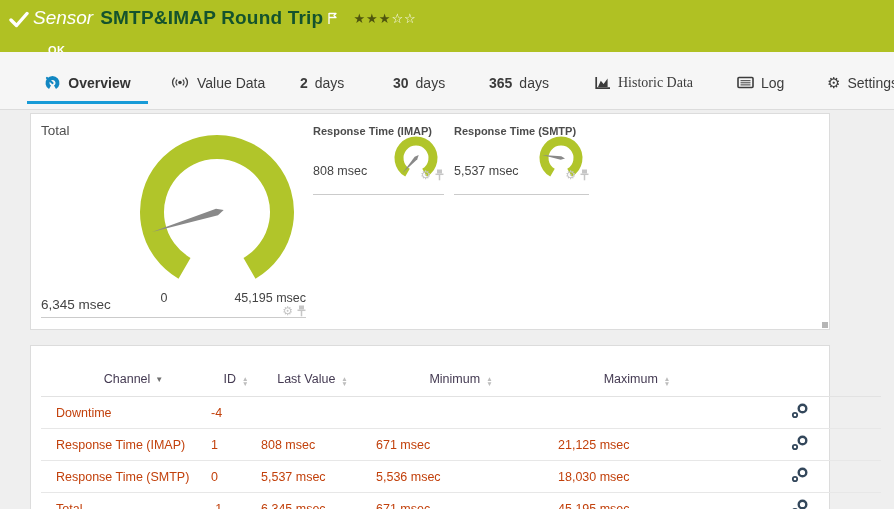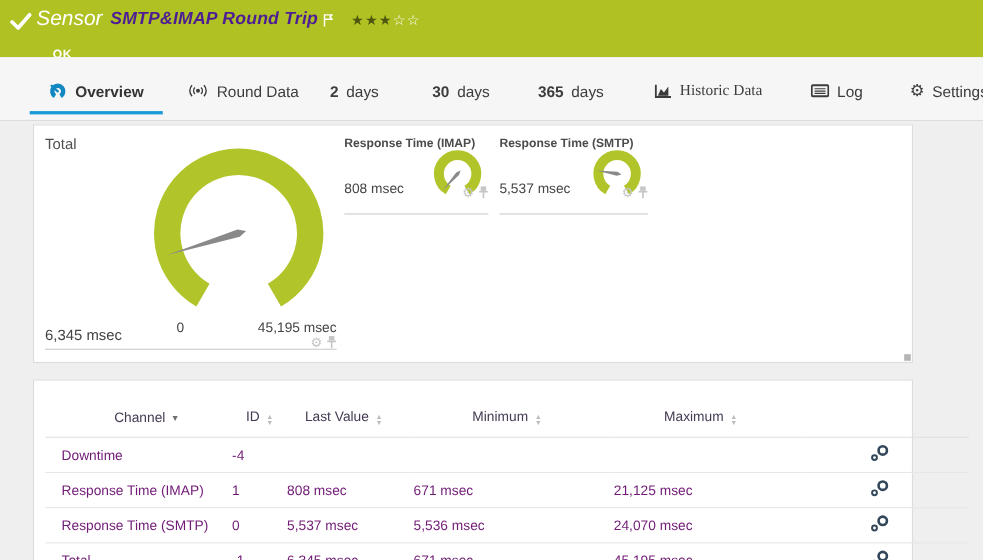--- a/index.html
+++ b/index.html
@@ -5,21 +5,21 @@
   * { margin:0; padding:0; box-sizing:border-box; }
   html,body { width:894px; height:509px; overflow:hidden; }
   body { font-family:"Liberation Sans", sans-serif; background:#efefef; position:relative; }
   .page { position:absolute; inset:0; }
 
   
   .sensor-header { position:absolute; left:0; top:0; width:894px; height:52px; background:#b0c123; }
   .hdr-check { position:absolute; left:9px; top:11px; }
   .hdr-titleline { position:absolute; left:33px; top:5px; display:flex; align-items:center; white-space:nowrap; }
   .hdr-kind { font-style:italic; font-size:19px; color:#fff; margin-right:7px; line-height:26px; }
-  .hdr-title { font-size:16px; font-weight:bold; color:#4c1d95; line-height:26px; letter-spacing:0.2px;font-style:italic; }
+  .hdr-title { font-size:19px; font-weight:bold; color:#14532d; line-height:26px; letter-spacing:0.2px; }
   .hdr-flag { margin:1px 0 0 4px; }
   .stars { margin:2px 0 0 14px; font-size:13px; letter-spacing:1px; line-height:14px; }
   .stars .filled { color:rgba(45,48,8,0.75); }
   .stars .empty { color:#ffffff; }
   .hdr-status { position:absolute; left:48px; top:44px; font-size:11px; font-weight:bold; color:#fff; letter-spacing:0.5px; }
 
   
   .tabbar { position:absolute; left:0; top:52px; width:894px; height:58px; background:#f6f6f6; border-bottom:1px solid #dcdcdc; }
   .tab { position:absolute; top:12px; height:37px; display:flex; align-items:center; gap:7px; font-size:14px; color:#3c3c3c; cursor:pointer; }
   .tab .num { font-weight:bold; }
@@ -57,21 +57,21 @@
   .tile-smtp { left:423px; width:135px; }
   .mini-title { font-size:11px; font-weight:bold; color:#4c4c4c; white-space:nowrap; }
   .mini-gauge { position:absolute; right:4px; top:9px; }
   .mini-value { position:absolute; left:0; top:39px; font-size:12.5px; color:#444; }
   .mini-icons { position:absolute; right:0; top:44px; }
   .mini-underline { position:absolute; left:0; top:69px; width:100%; border-top:1px solid #cbcbcb; }
 
   
   table.channels { position:absolute; left:10px; top:20px; width:840px; border-collapse:collapse; table-layout:fixed; font-size:12.5px; }
   .channels th { font-weight:normal; color:#443a52; text-align:center; padding:6px 0 10px 0; white-space:nowrap; }
-  .channels td { color:#701a75; padding:6px 0; border-top:1px solid #e7e7e7; white-space:nowrap; height:27px; }
+  .channels td { color:#c2410c; padding:6px 0; border-top:1px solid #e7e7e7; white-space:nowrap; height:27px; }
   .channels thead th { border-bottom:1px solid #e2e2e2; cursor:pointer; }
   .col-channel { width:170px; } .col-id { width:50px; } .col-last { width:115px; } .col-min { width:182px; } .col-max { width:170px; } .col-edit { width:153px; }
   .cell-left { padding-left:15px !important; }
   .num-col { text-align:left; padding-right:12px !important; }
   .sorter { display:inline-flex; flex-direction:column; font-size:6.5px; line-height:5px; color:#bdbdbd; margin-left:6px; vertical-align:2px; }
   .sort-desc { font-size:8px; color:#6f6f6f; margin-left:5px; vertical-align:1px; }
   .edit-cell { padding-left:63px !important; }
   .gears-btn { display:inline-block; cursor:pointer; }
 </style>
 </head>
@@ -103,21 +103,21 @@
       <span class="tab-label">Overview</span>
     </div>
     <div class="tab tab-livedata">
       <svg width="20" height="13" viewBox="0 0 20 13">
         <circle cx="10" cy="6.5" r="1.8" fill="#3c3c3c"></circle>
         <path d="M7.2,3.6 A4.2,4.2 0 0 0 7.2,9.4" fill="none" stroke="#3c3c3c" stroke-width="1.3"></path>
         <path d="M4.6,1.6 A6.9,6.9 0 0 0 4.6,11.4" fill="none" stroke="#3c3c3c" stroke-width="1.3"></path>
         <path d="M12.8,3.6 A4.2,4.2 0 0 1 12.8,9.4" fill="none" stroke="#3c3c3c" stroke-width="1.3"></path>
         <path d="M15.4,1.6 A6.9,6.9 0 0 1 15.4,11.4" fill="none" stroke="#3c3c3c" stroke-width="1.3"></path>
       </svg>
-      <span class="tab-label">Round Data</span>
+      <span class="tab-label">Value Data</span>
     </div>
     <div class="tab tab-2days">
       <span class="num">2</span>
       <span class="tab-label">days</span>
     </div>
     <div class="tab tab-30days">
       <span class="num">30</span>
       <span class="tab-label">days</span>
     </div>
     <div class="tab tab-365days">
@@ -261,21 +261,21 @@
           <td class="edit-cell"><span class="gears-btn"><svg width="17" height="16" viewBox="0 0 17 16">
                   <circle cx="11.5" cy="5.5" r="3.8" fill="none" stroke="#33475b" stroke-width="2.4"></circle>
                   <circle cx="4" cy="12" r="2.2" fill="none" stroke="#33475b" stroke-width="1.8"></circle>
                 </svg></span></td>
         </tr>
         <tr>
           <td class="cell-left">Response Time (SMTP)</td>
           <td>0</td>
           <td class="num-col">5,537 msec</td>
           <td class="num-col">5,536 msec</td>
-          <td class="num-col">24,070 msec</td>
+          <td class="num-col">18,030 msec</td>
           <td class="edit-cell"><span class="gears-btn"><svg width="17" height="16" viewBox="0 0 17 16">
                   <circle cx="11.5" cy="5.5" r="3.8" fill="none" stroke="#33475b" stroke-width="2.4"></circle>
                   <circle cx="4" cy="12" r="2.2" fill="none" stroke="#33475b" stroke-width="1.8"></circle>
                 </svg></span></td>
         </tr>
         <tr>
           <td class="cell-left">Total</td>
           <td>-1</td>
           <td class="num-col">6,345 msec</td>
           <td class="num-col">671 msec</td>

